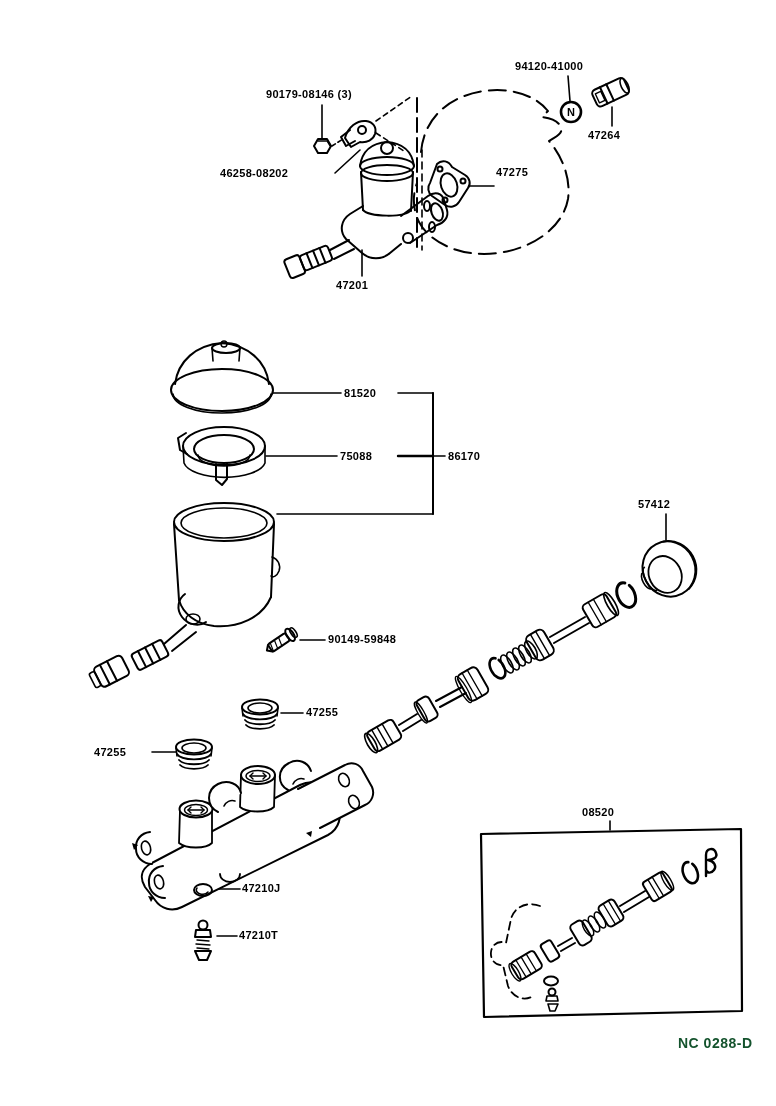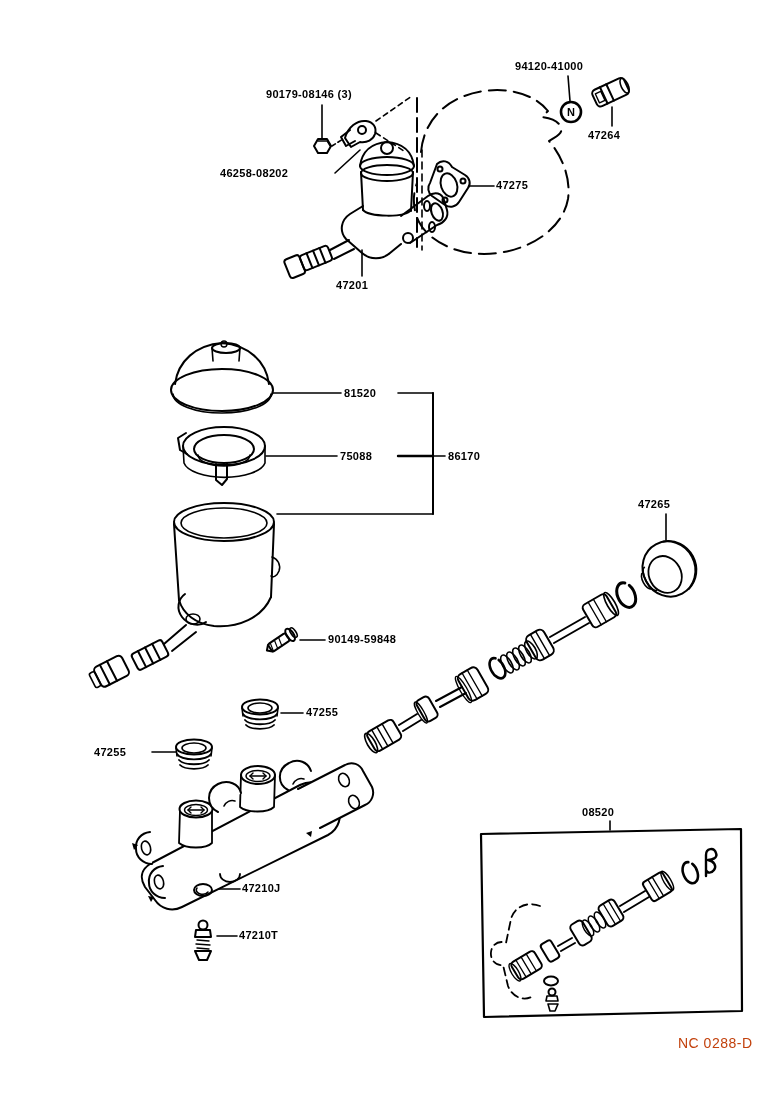--- a/index.html
+++ b/index.html
@@ -3,21 +3,21 @@
 <meta charset="utf-8">
 <style>
   html,body{margin:0;padding:0;background:#ffffff;}
   .stage{position:relative;width:776px;height:1106px;background:#ffffff;overflow:hidden;
          font-family:"Liberation Sans",sans-serif;}
   .artwork{position:absolute;left:0;top:0;}
   .plabel{position:absolute;color:#000;font-weight:bold;font-size:11px;line-height:15px;
           letter-spacing:0.3px;white-space:nowrap;}
   .nut-glyph{position:absolute;color:#000;font-weight:bold;font-size:11px;line-height:15px;
              width:16px;text-align:center;letter-spacing:0;}
-  .figcode{position:absolute;color:#c2410c;font-weight:normal;font-size:14px;line-height:15px;
+  .figcode{position:absolute;color:#14532d;font-weight:bold;font-size:14px;line-height:15px;
            letter-spacing:0.5px;white-space:nowrap;text-align:center;}
 </style>
 </head>
 <body>
 
 <div class="stage">
 
   <svg class="artwork" width="776" height="1106" viewBox="0 0 776 1106" xmlns="http://www.w3.org/2000/svg">
     <g stroke="#000" fill="none" stroke-width="2" stroke-linecap="round" stroke-linejoin="round">
 
@@ -335,26 +335,26 @@
           <path d="M 548,1004 L 558,1004 L 555,1011 L 550,1011 Z" stroke-width="1.6"></path>
         </g>
       </g>
     </g>
   </svg>
 
   <div class="plabel" style="left:266px;top:87px">90179-08146 (3)</div>
   <div class="plabel" style="left:515px;top:59px">94120-41000</div>
   <div class="plabel" style="left:588px;top:128px">47264</div>
   <div class="plabel" style="left:220px;top:166px">46258-08202</div>
-  <div class="plabel" style="left:496px;top:178px">47275</div>
+  <div class="plabel" style="left:496px;top:165px">47275</div>
   <div class="plabel" style="left:336px;top:278px">47201</div>
   <div class="plabel" style="left:344px;top:386px">81520</div>
   <div class="plabel" style="left:340px;top:449px">75088</div>
   <div class="plabel" style="left:448px;top:449px">86170</div>
-  <div class="plabel" style="left:638px;top:497px">47265</div>
+  <div class="plabel" style="left:638px;top:497px">57412</div>
   <div class="plabel" style="left:328px;top:632px">90149-59848</div>
   <div class="plabel" style="left:306px;top:705px">47255</div>
   <div class="plabel" style="left:94px;top:745px">47255</div>
   <div class="plabel" style="left:242px;top:881px">47210J</div>
   <div class="plabel" style="left:239px;top:928px">47210T</div>
   <div class="plabel" style="left:582px;top:805px">08520</div>
   <div class="nut-glyph" style="left:563px;top:105px">N</div>
   <div class="figcode" style="left:678px;top:1036px">NC 0288-D</div>
 
 </div>

